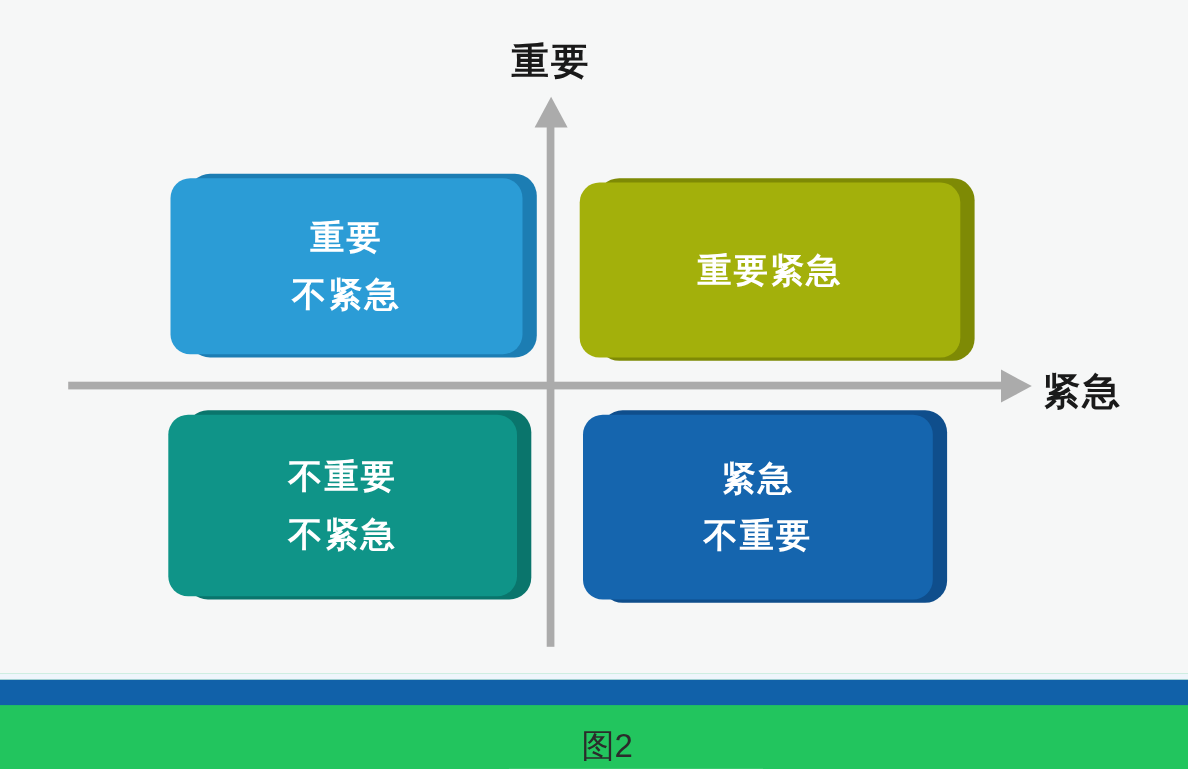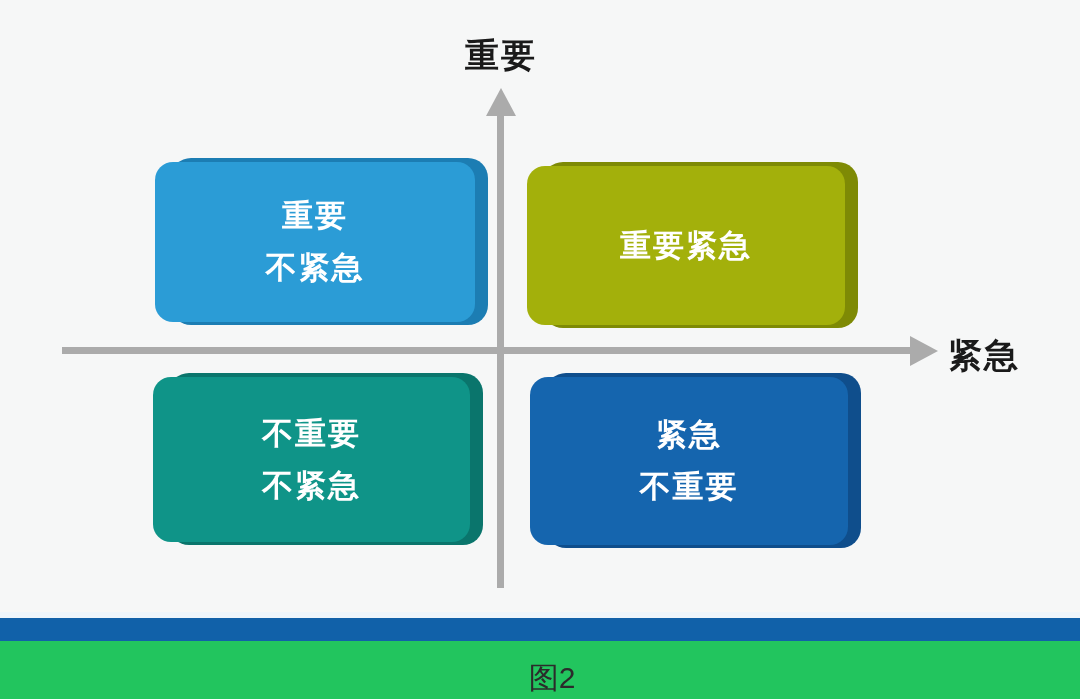--- a/index.html
+++ b/index.html
@@ -111,21 +111,21 @@
     font-weight: bold;
     line-height: 52px;
     letter-spacing: 2px;
     text-align: center;
     white-space: nowrap;
   }
   .q-tl { left: 155px; top: 162px; width: 320px; height: 160px; }
   .q-tl .box-front { background: #2b9cd6; }
   .q-tl .box-back  { background: #1c7db3; }
 
-  .q-tr { left: 527px; top: 166px; width: 318px; height: 159px; }
+  .q-tr { left: 527px; top: 166px; width: 346px; height: 159px; }
   .q-tr .box-front { background: #a3b00b; }
   .q-tr .box-back  { background: #7e8a05; }
 
   .q-bl { left: 153px; top: 377px; width: 317px; height: 165px; }
   .q-bl .box-front { background: #0f9488; }
   .q-bl .box-back  { background: #0a756c; }
 
   .q-br { left: 530px; top: 377px; width: 318px; height: 168px; }
   .q-br .box-front { background: #1565ae; }
   .q-br .box-back  { background: #0f4e8c; }

